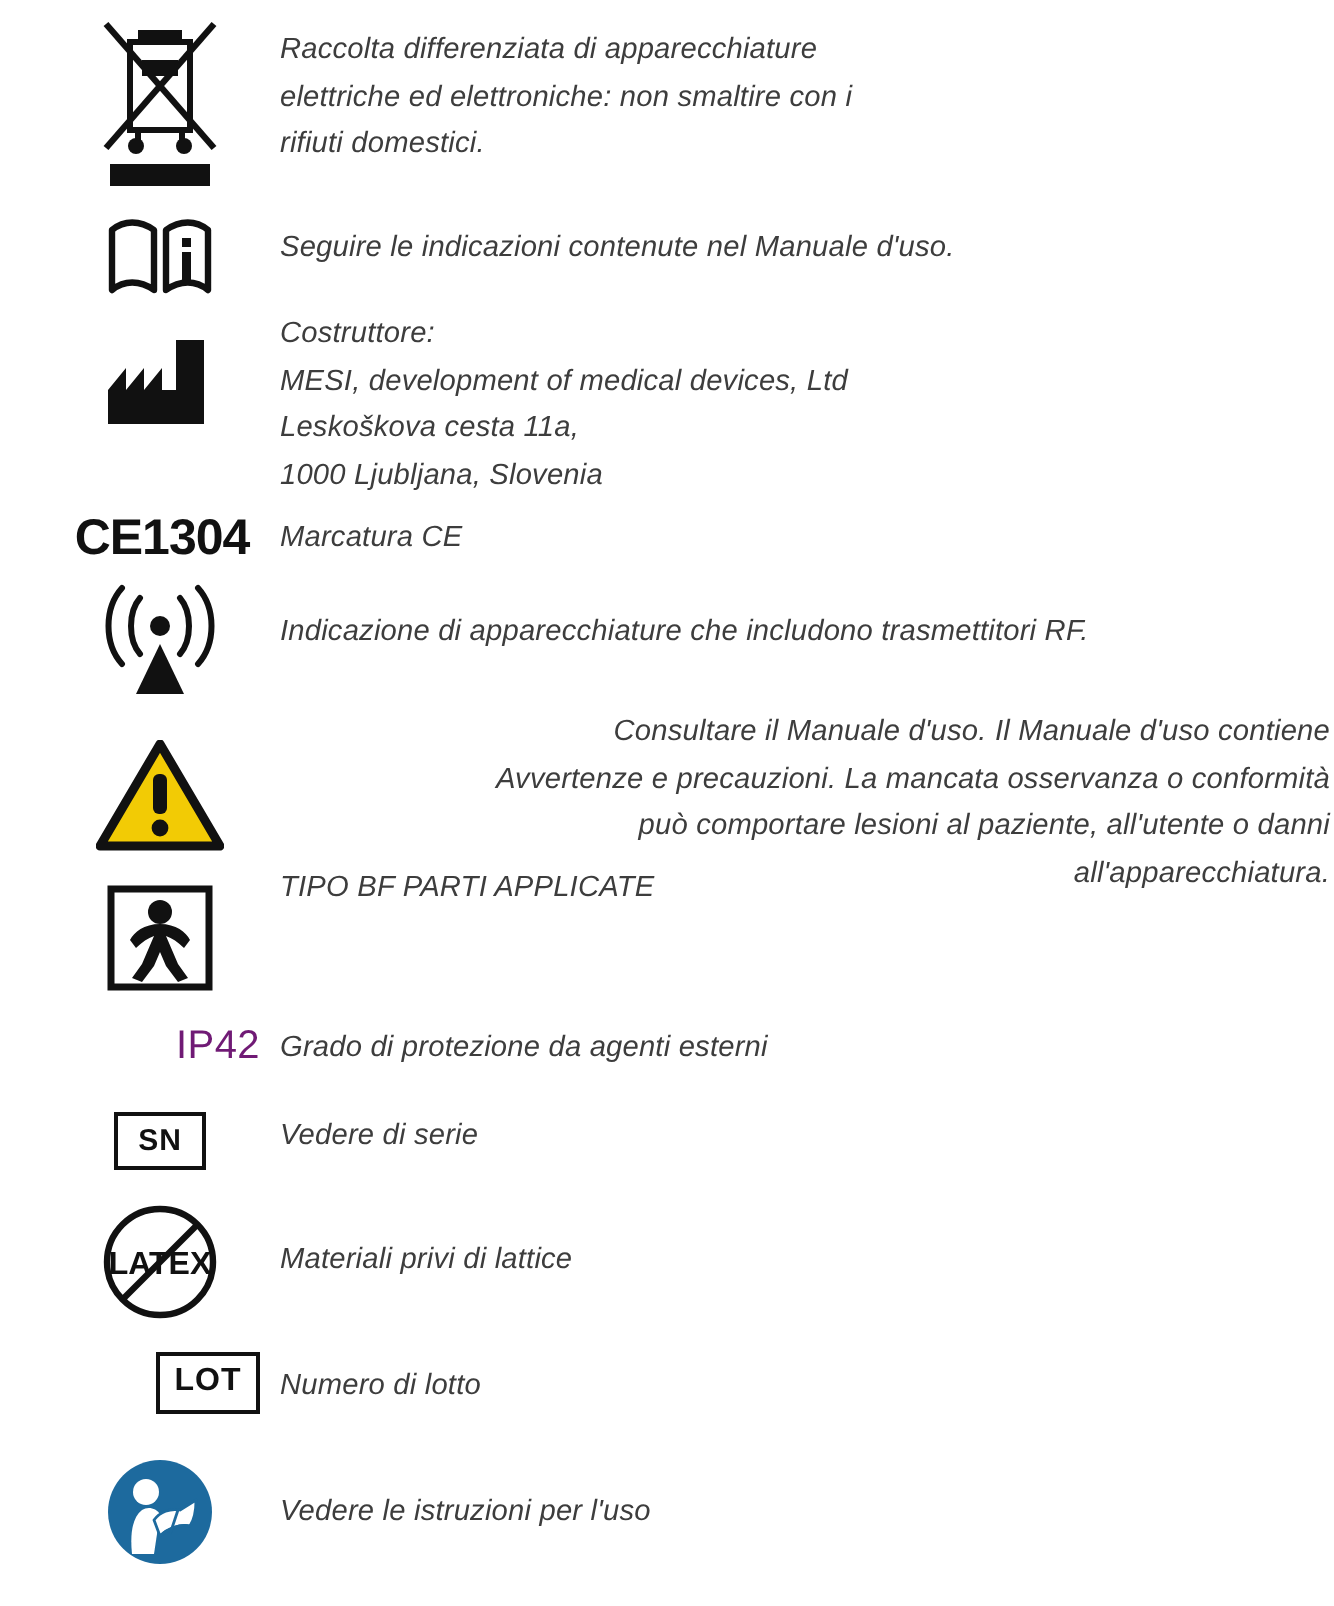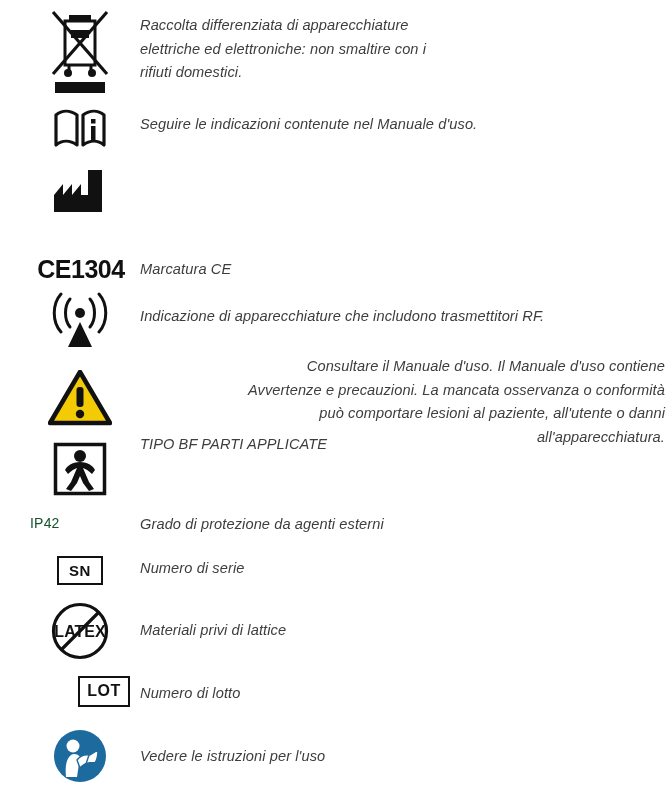--- a/index.html
+++ b/index.html
@@ -34,24 +34,24 @@
     right: 2px;
     font-style: italic;
     font-size: 14.6px;
     line-height: 23.5px;
     color: #3d3d3d;
     letter-spacing: 0.1px;
     white-space: pre-line;
   }
   .plain-sym {
     font-style: normal;
-    font-size: 14px;
-    color: #14532d;
+    font-size: 20px;
+    color: #701a75;
     letter-spacing: 0.2px;
-    text-align: left;
+    text-align: right;
     width: 100%;
     font-family: "Liberation Sans", sans-serif;
   }
   .boxed {
     border: 2.5px solid #111111;
     display: inline-flex;
     align-items: center;
     justify-content: center;
     font-style: normal;
     font-weight: bold;
@@ -115,20 +115,24 @@
       <rect x="39" y="18" width="4.5" height="15" fill="#111111"></rect>
     </svg>
   </div>
   <div class="desc" style="top: 113px;">Seguire le indicazioni contenute nel Manuale d'uso.</div>
 
   <div class="sym-cell" style="top:166px;height:50px;">
     <svg width="56" height="46" viewBox="0 0 56 46" aria-hidden="true">
       <path d="M2 44 L2 27 L11 16 L11 27 L20 16 L20 27 L29 16 L29 27 L36 27 L36 2 L50 2 L50 44 Z" fill="#111111"></path>
     </svg>
   </div>
+  <div class="desc" style="top: 156px;">Costruttore:
+MESI, development of medical devices, Ltd
+Leskoškova cesta 11a,
+1000 Ljubljana, Slovenia</div>
 
   <div class="sym-cell" style="top:255px;height:28px;left:22px;width:118px;">
     <span class="ce-mark">CE1304</span>
   </div>
   <div class="desc" style="top: 258px;">Marcatura CE</div>
 
   <div class="sym-cell" style="top:292px;height:56px;">
     <svg width="60" height="56" viewBox="0 0 60 56" aria-hidden="true">
       <g stroke="#111111" fill="none" stroke-width="3" stroke-linecap="round">
         <path d="M20 7 C14 14, 14 28, 20 35"></path>
@@ -164,21 +168,21 @@
   <div class="desc" style="top: 433px;">TIPO BF PARTI APPLICATE</div>
 
   <div class="sym-cell" style="top:512px;height:22px;">
     <span class="plain-sym">IP42</span>
   </div>
   <div class="desc" style="top: 513px;">Grado di protezione da agenti esterni</div>
 
   <div class="sym-cell" style="top:556px;height:28px;">
     <span class="boxed sn-box">SN</span>
   </div>
-  <div class="desc" style="top: 557px;">Numero di serie</div>
+  <div class="desc" style="top: 557px;">Vedere di serie</div>
 
   <div class="sym-cell" style="top:600px;height:62px;">
     <svg width="60" height="60" viewBox="0 0 60 60" aria-hidden="true">
       <circle cx="30" cy="30" r="26.5" fill="#ffffff" stroke="#111111" stroke-width="3.2"></circle>
       <text x="30" y="36" text-anchor="middle" font-family="Liberation Sans, sans-serif" font-size="16" font-weight="bold" fill="#111111">LATEX</text>
       <line x1="11" y1="49" x2="49" y2="11" stroke="#111111" stroke-width="3.2"></line>
     </svg>
   </div>
   <div class="desc" style="top: 619px; font-style: italic;">Materiali privi di lattice</div>
 

